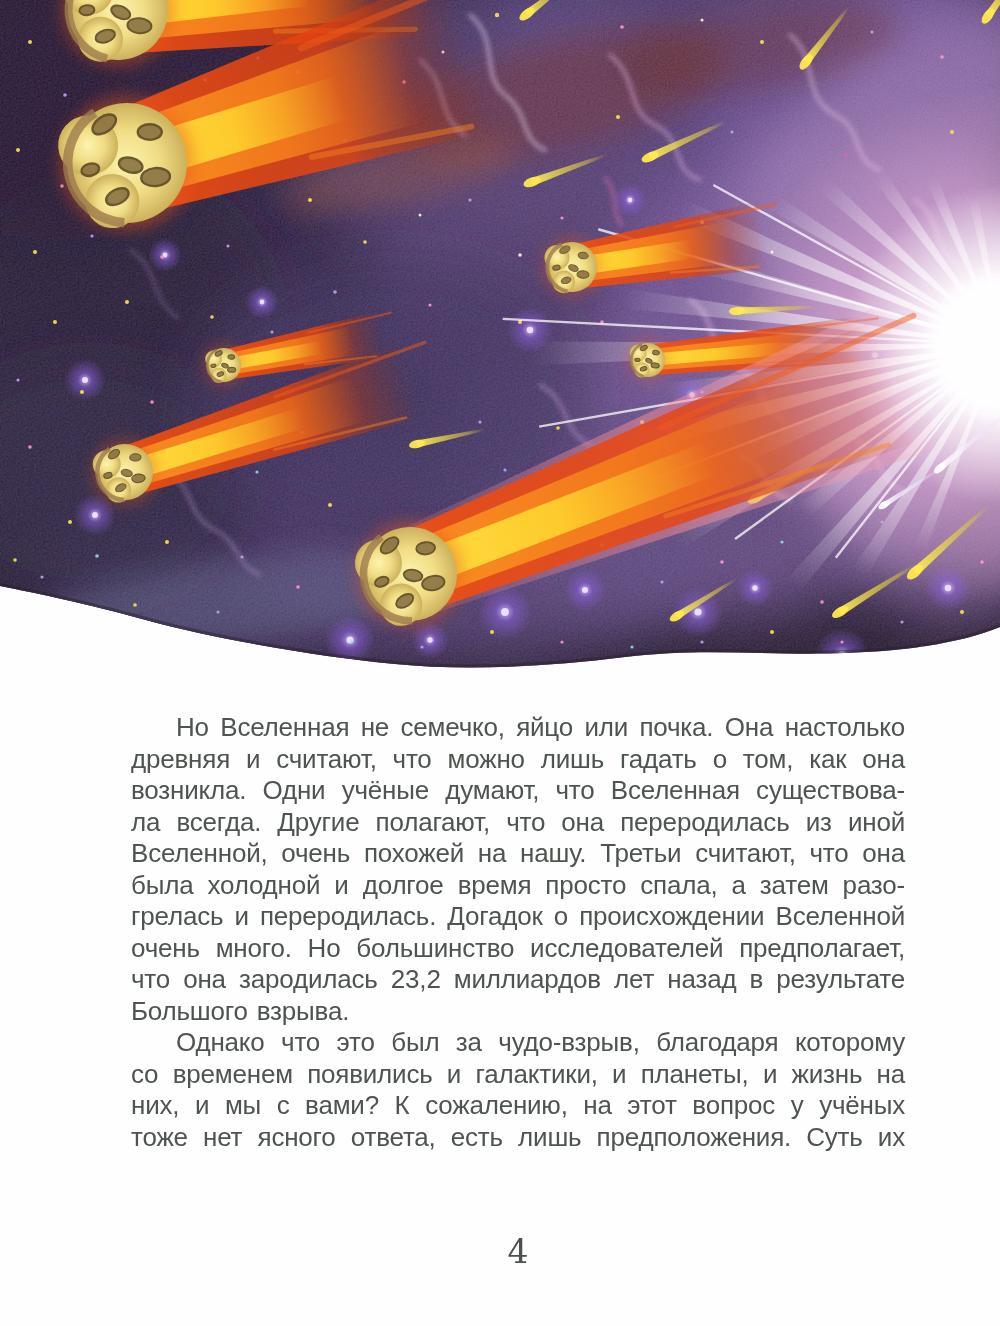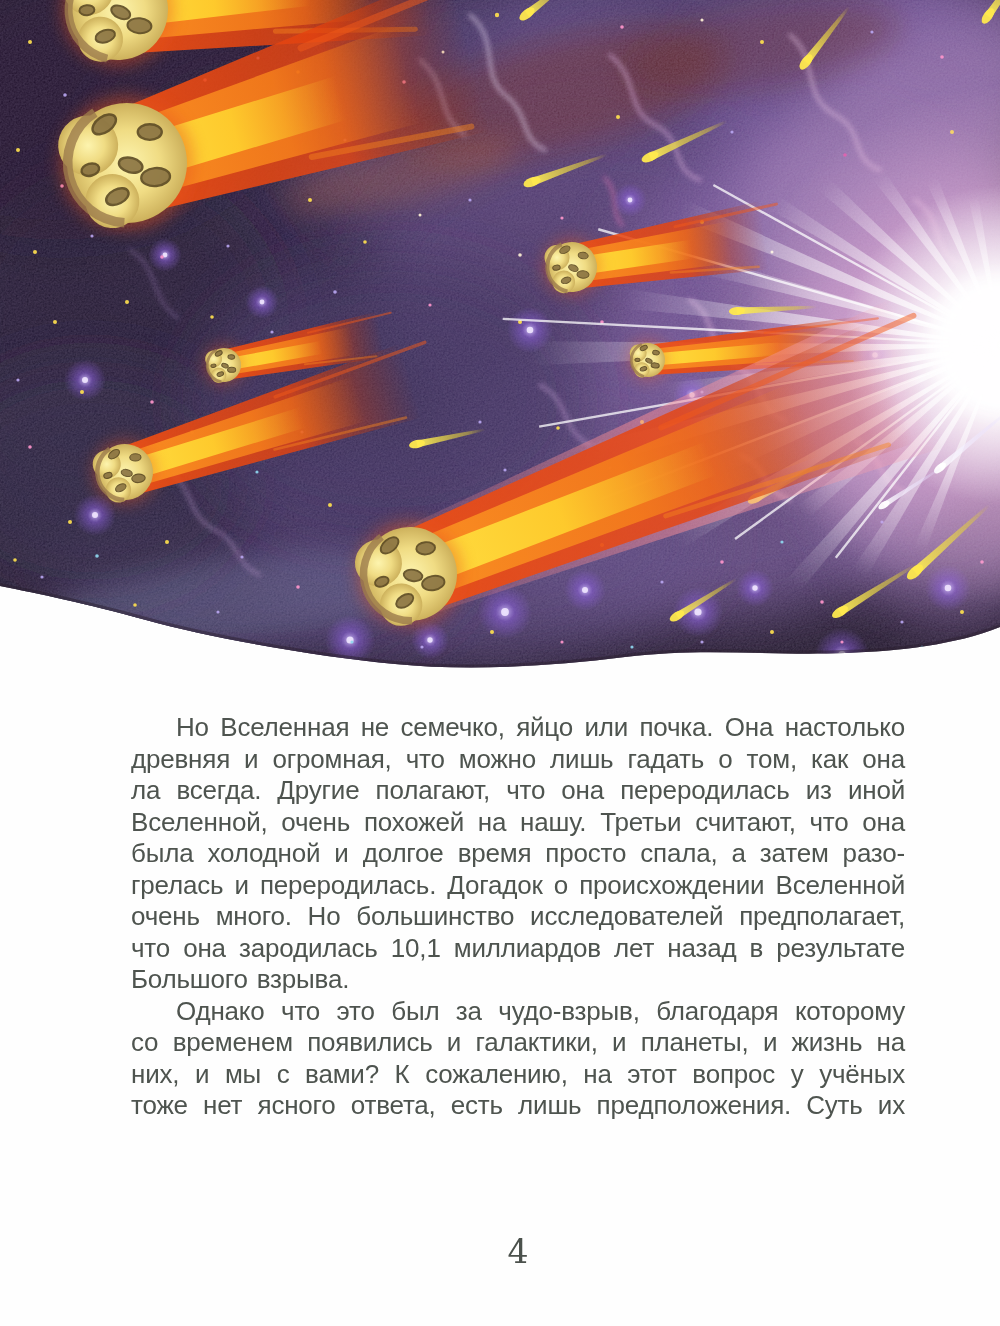--- a/index.html
+++ b/index.html
@@ -493,27 +493,28 @@
           </g>
 
         <path d="M1000,626 C955,644 900,650 845,652 C765,655 705,646 625,656 C545,666 465,670 395,663 C320,656 215,638 146,619 C85,602 40,593 0,585" fill="none" stroke="#2b1f30" stroke-width="4" opacity="0.5"></path>
       </g>
     </svg>
   </figure>
 
   <main class="text-block">
     <section>
       <p class="line indent">Но Вселенная не семечко, яйцо или почка. Она настолько</p>
-      <p class="line">древняя и огромная, что можно лишь гадать о том, как она</p>
+      <p class="line">древняя и считают, что можно лишь гадать о том, как она</p>
+      <p class="line">возникла. Одни учёные думают, что Вселенная существова-</p>
       <p class="line">ла всегда. Другие полагают, что она переродилась из иной</p>
       <p class="line">Вселенной, очень похожей на нашу. Третьи считают, что она</p>
       <p class="line">была холодной и долгое время просто спала, а затем разо-</p>
       <p class="line">грелась и переродилась. Догадок о происхождении Вселенной</p>
       <p class="line">очень много. Но большинство исследователей предполагает,</p>
-      <p class="line">что она зародилась 10,1 миллиардов лет назад в результате</p>
+      <p class="line">что она зародилась 23,2 миллиардов лет назад в результате</p>
       <p class="line plain">Большого взрыва.</p>
     </section>
     <section class="para2">
       <p class="line indent">Однако что это был за чудо-взрыв, благодаря которому</p>
       <p class="line">со временем появились и галактики, и планеты, и жизнь на</p>
       <p class="line">них, и мы с вами? К сожалению, на этот вопрос у учёных</p>
       <p class="line">тоже нет ясного ответа, есть лишь предположения. Суть их</p>
     </section>
   </main>
 

